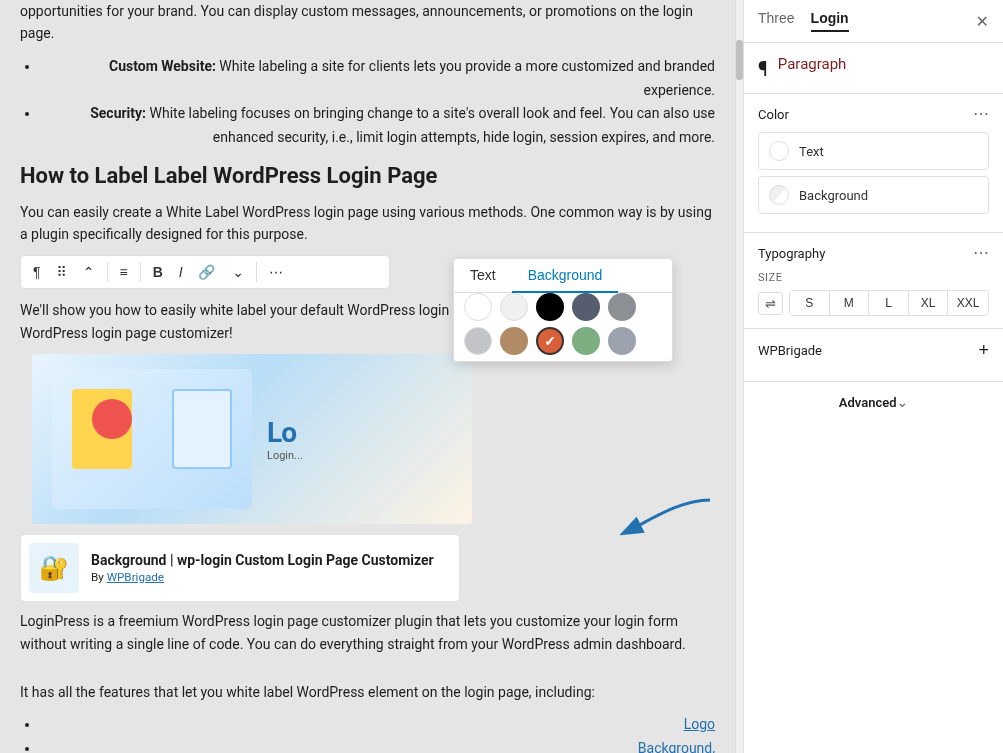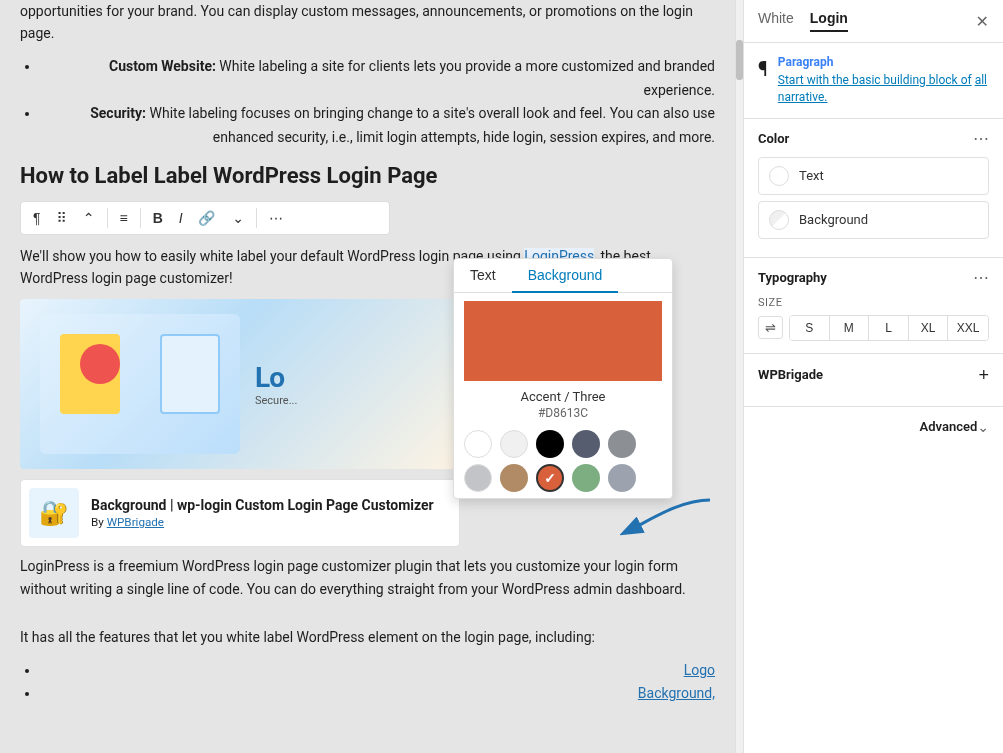--- a/index.html
+++ b/index.html
@@ -251,23 +251,23 @@
       gap: 10px;
     }
 
     .block-icon {
       font-size: 20px;
       color: #1e1e1e;
       margin-top: 2px;
     }
 
     .block-title {
-      font-size: 12px;
-      font-weight: 700;
-      color: #3b82f6;
+      font-size: 15px;
+      font-weight: 400;
+      color: #7f1d1d;
     }
 
     .block-desc {
       font-size: 12px;
       color: #007cba;
       line-height: 1.4;
       margin-top: 3px;
     }
 
     .block-desc span {
@@ -282,21 +282,21 @@
 
     .section-header {
       display: flex;
       align-items: center;
       justify-content: space-between;
       margin-bottom: 10px;
     }
 
     .section-title {
       font-size: 13px;
-      font-weight: 700;
+      font-weight: 400;
       color: #1e1e1e;
     }
 
     .section-more-btn {
       background: none;
       border: none;
       cursor: pointer;
       color: #666;
       font-size: 16px;
       line-height: 1;
@@ -379,21 +379,21 @@
     }
 
     
     .advanced-section {
       padding: 12px 14px;
     }
 
     .advanced-header {
       display: flex;
       align-items: center;
-      justify-content: flex-end;
+      justify-content: center;
       cursor: pointer;
     }
 
     .advanced-title {
       font-size: 13px;
       font-weight: 600;
       color: #1e1e1e;
     }
 
     .chevron-btn {
@@ -403,21 +403,21 @@
       font-size: 14px;
       color: #666;
     }
 
     
     .article-image {
       width: 440px;
       height: 170px;
       background: linear-gradient(135deg, #e8f4fd 0%, #b8ddf7 40%, #fdf3e3 100%);
       border-radius: 4px;
-      margin: 10px 0;
+      margin: 10px 12px;
       position: relative;
       overflow: hidden;
       display: flex;
       align-items: center;
       justify-content: center;
     }
 
     
     .inline-image-block {
       display: flex;
@@ -454,20 +454,21 @@
     <li>
       <strong>Custom Website:</strong> White labeling a site for clients lets you provide a more customized and branded experience.
     </li>
     <li>
       <strong>Security:</strong> White labeling focuses on bringing change to a site's overall look and feel. You can also use enhanced security, i.e., limit login attempts, hide login, session expires, and more.
     </li>
   </ul>
 
   <h2>How to Label Label WordPress Login Page</h2>
 
+  <p>You can easily create a White Label WordPress login page using various methods. One common way is by using a plugin specifically designed for this purpose.</p>
 
   
   <div class="toolbar">
     <button class="toolbar-btn">¶</button>
     <button class="toolbar-btn">⠿</button>
     <button class="toolbar-btn">⌃</button>
     <div class="toolbar-divider"></div>
     <button class="toolbar-btn">≡</button>
     <div class="toolbar-divider"></div>
     <button class="toolbar-btn bold">B</button>
@@ -486,21 +487,21 @@
   <div class="article-image">
     <div style="display:flex; align-items:center; gap:15px; width:100%; padding:10px 20px;">
 
       <div style="width:200px; height:140px; background: linear-gradient(135deg,#e3f2fd,#bbdefb); border-radius:6px; display:flex; align-items:center; justify-content:center; position:relative; overflow:hidden;">
         <div style="width:60px;height:80px;background:#ffd54f;position:absolute;left:20px;top:20px;border-radius:4px;"></div>
         <div style="width:40px;height:40px;background:#ef5350;border-radius:50%;position:absolute;left:40px;top:30px;"></div>
         <div style="width:60px;height:80px;background:#e3f2fd;border:2px solid #90caf9;position:absolute;right:20px;top:20px;border-radius:4px;"></div>
       </div>
       <div style="flex:1;">
         <div style="font-size:28px; font-weight:700; color:#2271b1; letter-spacing:-1px;">Lo</div>
-        <div style="font-size:11px; color:#555;">Secure...</div>
+        <div style="font-size:11px; color:#555;">Login...</div>
       </div>
     </div>
   </div>
 
   
   <div class="inline-image-block">
     <div class="inline-img-icon">
       <span style="font-size:24px;">🔐</span>
     </div>
     <div>
@@ -516,25 +517,20 @@
     <li><a href="#" style="color:#2271b1;margin-top:8px;">Logo</a></li>
     <li><a href="#" style="color:#2271b1;">Background,</a></li>
 
   </ul>
 
   
   <div class="color-picker-popup">
     <div class="color-picker-tabs">
       <button class="color-tab">Text</button>
       <button class="color-tab active">Background</button>
-    </div>
-    <div style="padding: 0 10px;">
-      <div class="color-preview"></div>
-      <div class="color-name">Accent / Three</div>
-      <div class="color-hex">#D8613C</div>
     </div>
     <div class="swatch-row">
       <div class="swatch" style="background:#ffffff; border:1px solid #ddd;"></div>
       <div class="swatch" style="background:#f0f0f0; border:1px solid #ddd;"></div>
       <div class="swatch" style="background:#000000;"></div>
       <div class="swatch" style="background:#555d6e;"></div>
       <div class="swatch" style="background:#8c8f94;"></div>
     </div>
     <div class="swatch-row">
       <div class="swatch" style="background:#c3c4c7; border:1px solid #ddd;"></div>
@@ -559,33 +555,30 @@
 </div>
 
 <div class="scroll-track">
   <div style="width:100%; height:40px; background:#c0c0c0; border-radius:3px; margin-top:40px;"></div>
 </div>
 
 <div class="sidebar">
 
   <div class="sidebar-header">
     <div class="sidebar-tabs">
-      <button class="sidebar-tab">White</button>
+      <button class="sidebar-tab">Three</button>
       <button class="sidebar-tab active">Login</button>
     </div>
     <button class="close-btn">✕</button>
   </div>
 
   <div class="block-info">
     <div class="block-icon">¶</div>
     <div>
       <div class="block-title">Paragraph</div>
-      <div class="block-desc">
-        <span>Start with the basic building block of</span> <span>all narrative.</span>
-      </div>
     </div>
   </div>
 
   <div class="section">
     <div class="section-header">
       <span class="section-title">Color</span>
       <button class="section-more-btn">⋯</button>
     </div>
     <div class="color-option">
       <div class="color-circle"></div>

